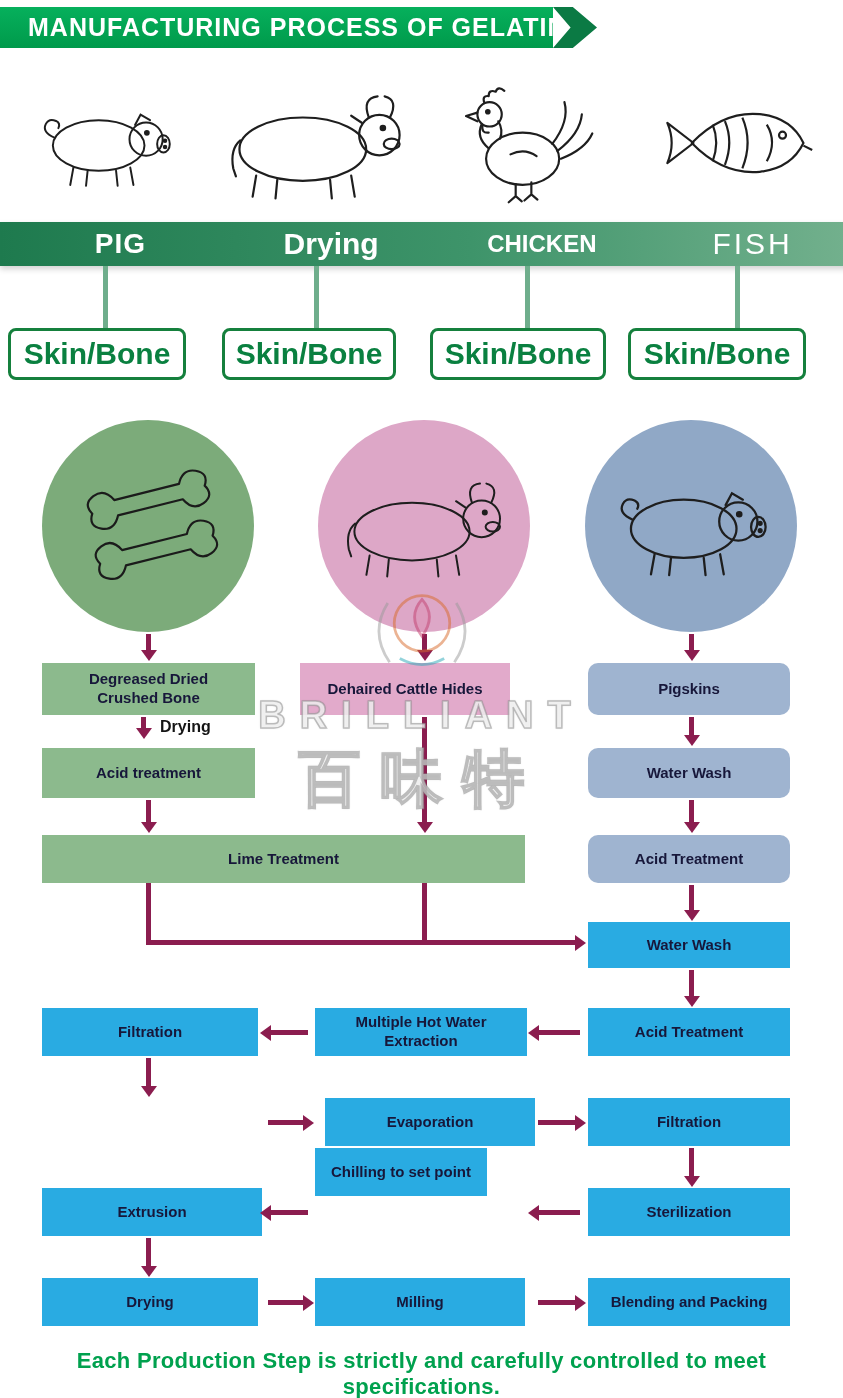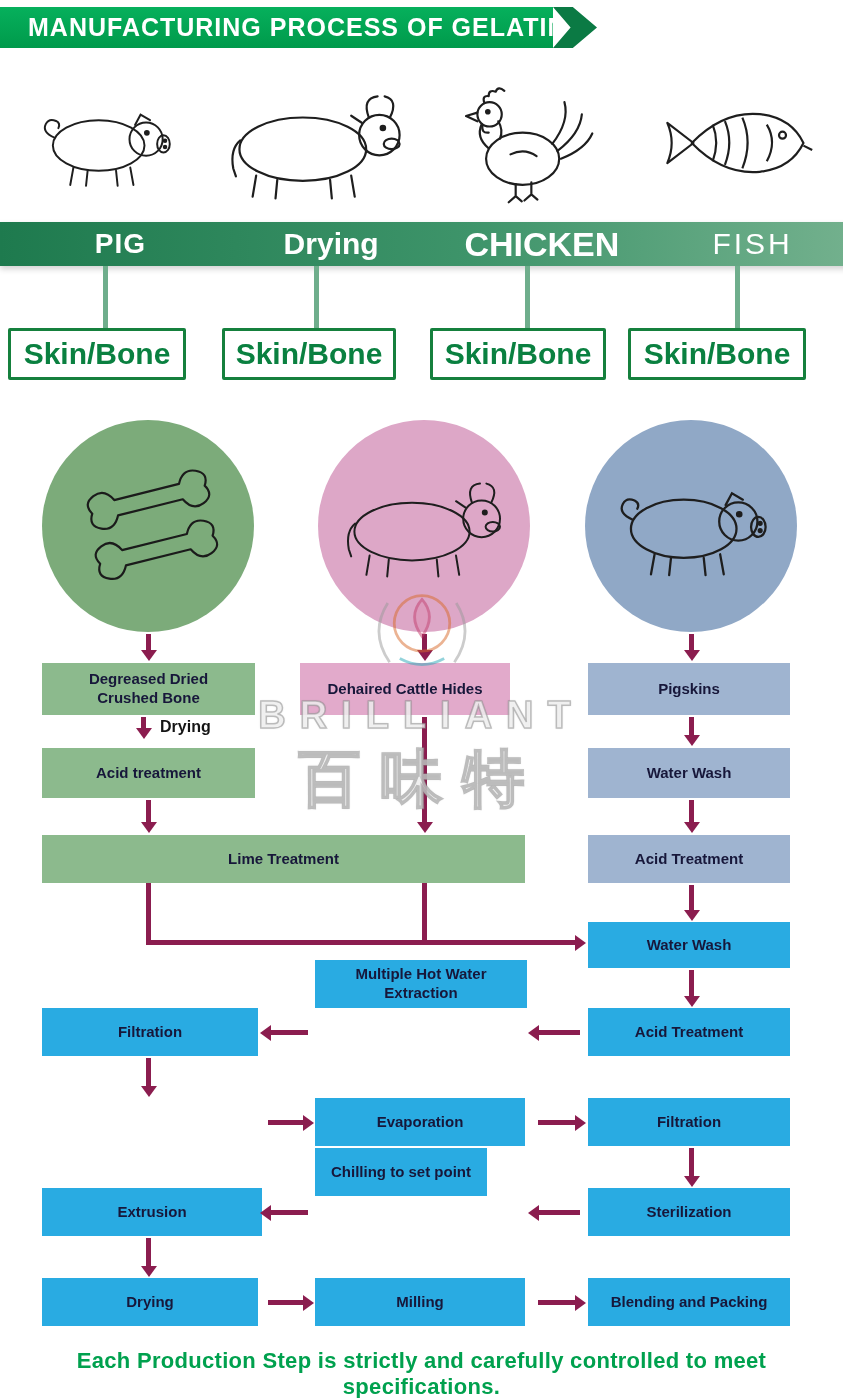--- a/index.html
+++ b/index.html
@@ -17,42 +17,42 @@
   .animals { position:absolute; left:0; top:68px; width:843px; height:150px; display:flex; }
   .animal { flex:1; display:flex; align-items:center; justify-content:center; }
 
   
   .source-bar { position:absolute; left:0; top:222px; width:843px; height:44px;
     background:linear-gradient(90deg,#1e7a4e 0%, #3e946a 55%, #74b18e 100%);
     display:flex; box-shadow:0 3px 6px rgba(0,0,0,.18);padding-left:15px; }
   .source-label { flex:1; color:#fff; text-align:center; line-height:44px; }
   .source-label.s1 { font-size:28px; font-weight:800; letter-spacing:1px; }
   .source-label.s2 { font-size:30px; font-weight:700; }
-  .source-label.s3 { font-size:34px; font-weight:600; }
+  .source-label.s3 { font-size:24px; font-weight:600; }
   .source-label.s4 { font-size:30px; font-weight:400; letter-spacing:3px; }
 
   .stub { position:absolute; top:266px; height:62px; width:5px; background:#6fae8c; }
 
-  .mat { position:absolute; top:328px; height:52px; border:3px solid #15803d; border-radius:2px;
+  .mat { position:absolute; top:328px; height:52px; border:3px solid #15803d; border-radius:8px;
     background:#fff; color:#0a8040; font-weight:bold; font-size:30px;
     display:flex; align-items:center; justify-content:center; box-sizing:border-box; }
 
   
   .circle { position:absolute; top:420px; width:212px; height:212px; border-radius:50%;
     display:flex; align-items:center; justify-content:center; overflow:hidden; }
   .c-green { left:42px;  background:#7cab7a; }
   .c-pink  { left:318px; background:#dda7c7; }
   .c-blue  { left:585px; background:#90a8c6; }
 
   
   .fbox { position:absolute; display:flex; align-items:center; justify-content:center; text-align:center;
     font-weight:bold; font-size:15px; color:#17173a; line-height:1.25; padding:2px 8px; box-sizing:border-box; }
   .g  { background:#8cba8d; }
   .p  { background:#e2aacb; }
-  .gb { background:#9fb4d0; }
+  .gb { background:#9fb4d0;border-radius:10px; }
   .b  { background:#29abe2; }
   .narrowtext { padding:2px 26px; }
 
   
   .av { position:absolute; width:5px; background:#8b1d4f; }
   .av::after { content:""; position:absolute; left:50%; transform:translateX(-50%); bottom:-10px;
     border-left:8px solid transparent; border-right:8px solid transparent; border-top:11px solid #8b1d4f; }
   .lv { position:absolute; width:5px; background:#8b1d4f; }
   .ah { position:absolute; height:5px; background:#8b1d4f; }
   .ah.right::after { content:""; position:absolute; top:50%; transform:translateY(-50%); right:-10px;
@@ -220,27 +220,27 @@
 
   <div class="lv" style="left:146px;top:883px;height:62px"></div>
   <div class="lv" style="left:422px;top:883px;height:62px"></div>
   <div class="ah right" style="left:146px;top:940px;width:430px"></div>
   <div class="av" style="left:689px;top:885px;height:26px"></div>
 
   <div class="fbox b" style="left:588px;top:922px;width:202px;height:46px">Water Wash</div>
   <div class="av" style="left:689px;top:970px;height:27px"></div>
 
   <div class="fbox b" style="left:42px;top:1008px;width:216px;height:48px">Filtration</div>
-  <div class="fbox b" style="left:315px;top:960px;width:212px;height:48px">Multiple Hot Water Extraction</div>
+  <div class="fbox b" style="left:315px;top:1008px;width:212px;height:48px">Multiple Hot Water Extraction</div>
   <div class="fbox b" style="left:588px;top:1008px;width:202px;height:48px">Acid Treatment</div>
   <div class="ah left" style="left:538px;top:1030px;width:42px"></div>
   <div class="ah left" style="left:270px;top:1030px;width:38px"></div>
   <div class="av" style="left:146px;top:1058px;height:29px"></div>
 
-  <div class="fbox b" style="left:315px;top:1098px;width:210px;height:48px">Evaporation</div>
+  <div class="fbox b" style="left:325px;top:1098px;width:210px;height:48px">Evaporation</div>
   <div class="fbox b" style="left:588px;top:1098px;width:202px;height:48px">Filtration</div>
   <div class="ah right" style="left:268px;top:1120px;width:36px"></div>
   <div class="ah right" style="left:538px;top:1120px;width:38px"></div>
   <div class="av" style="left:689px;top:1148px;height:29px"></div>
 
   <div class="fbox b" style="left:42px;top:1188px;width:220px;height:48px">Extrusion</div>
   <div class="fbox b" style="left:315px;top:1148px;width:172px;height:48px">Chilling to set point</div>
   <div class="fbox b" style="left:588px;top:1188px;width:202px;height:48px">Sterilization</div>
   <div class="ah left" style="left:538px;top:1210px;width:42px"></div>
   <div class="ah left" style="left:270px;top:1210px;width:38px"></div>

